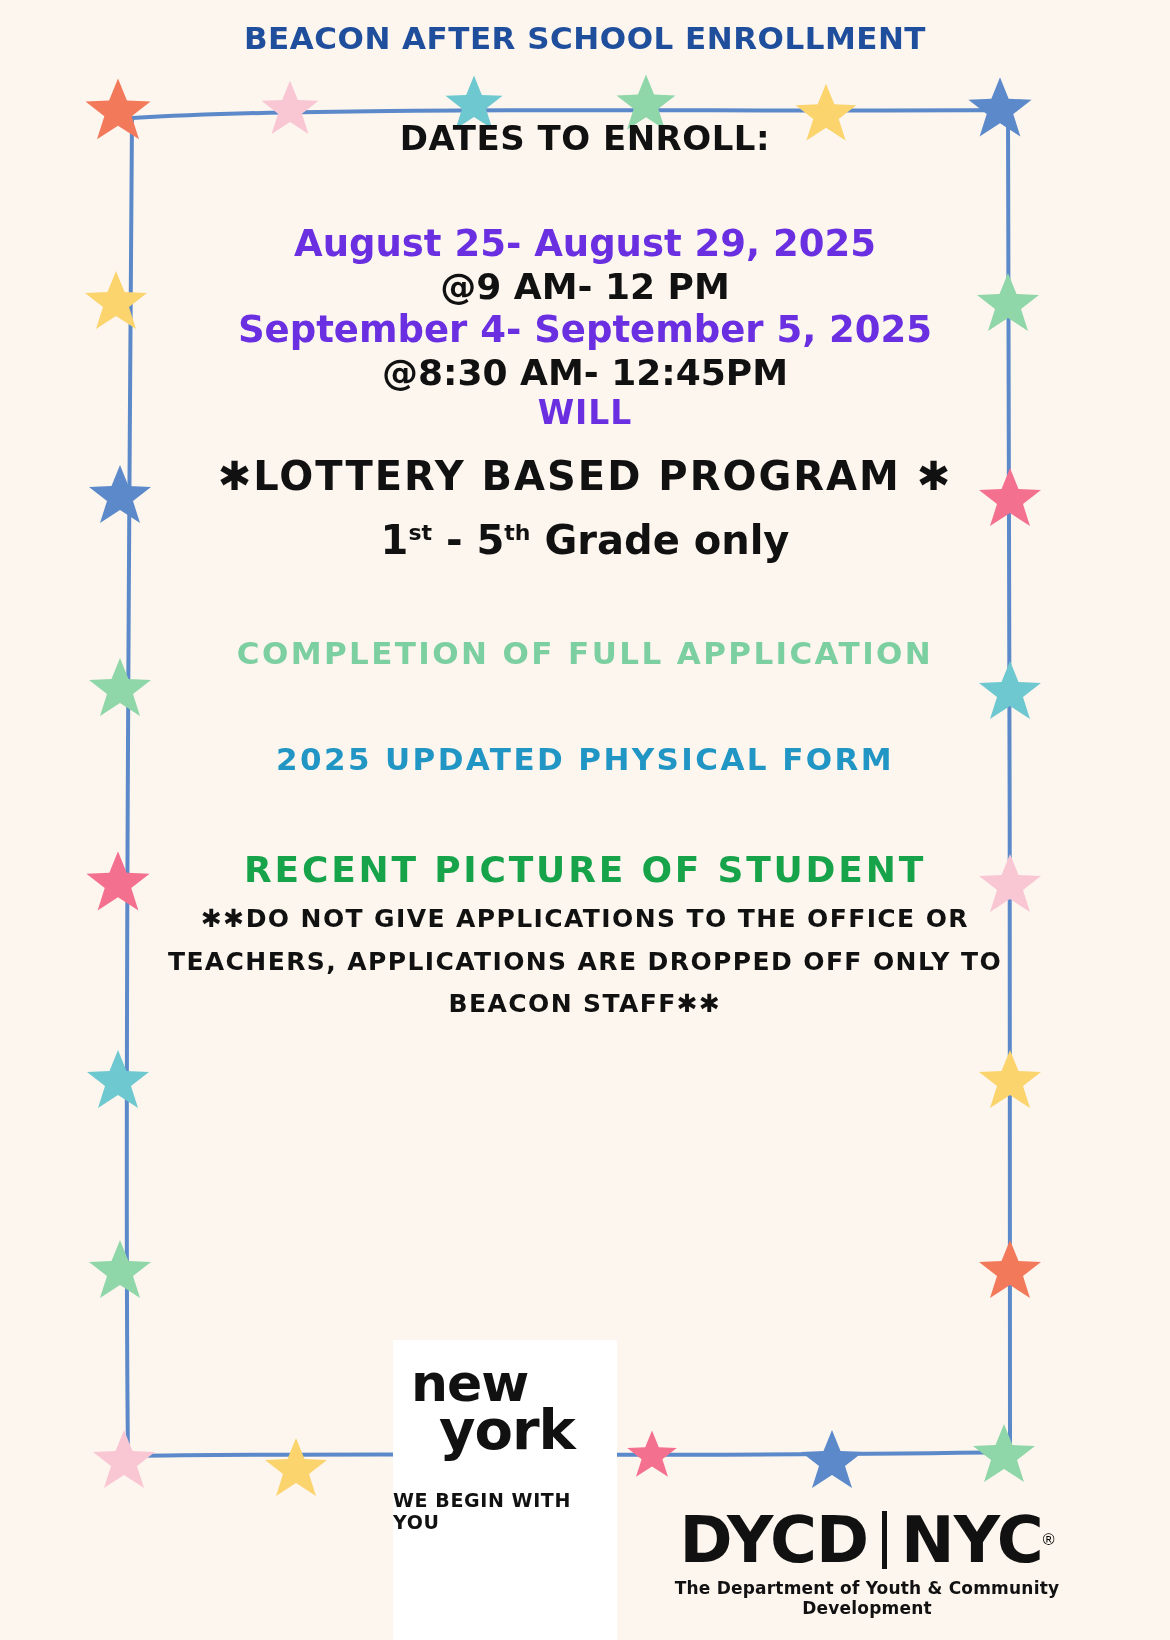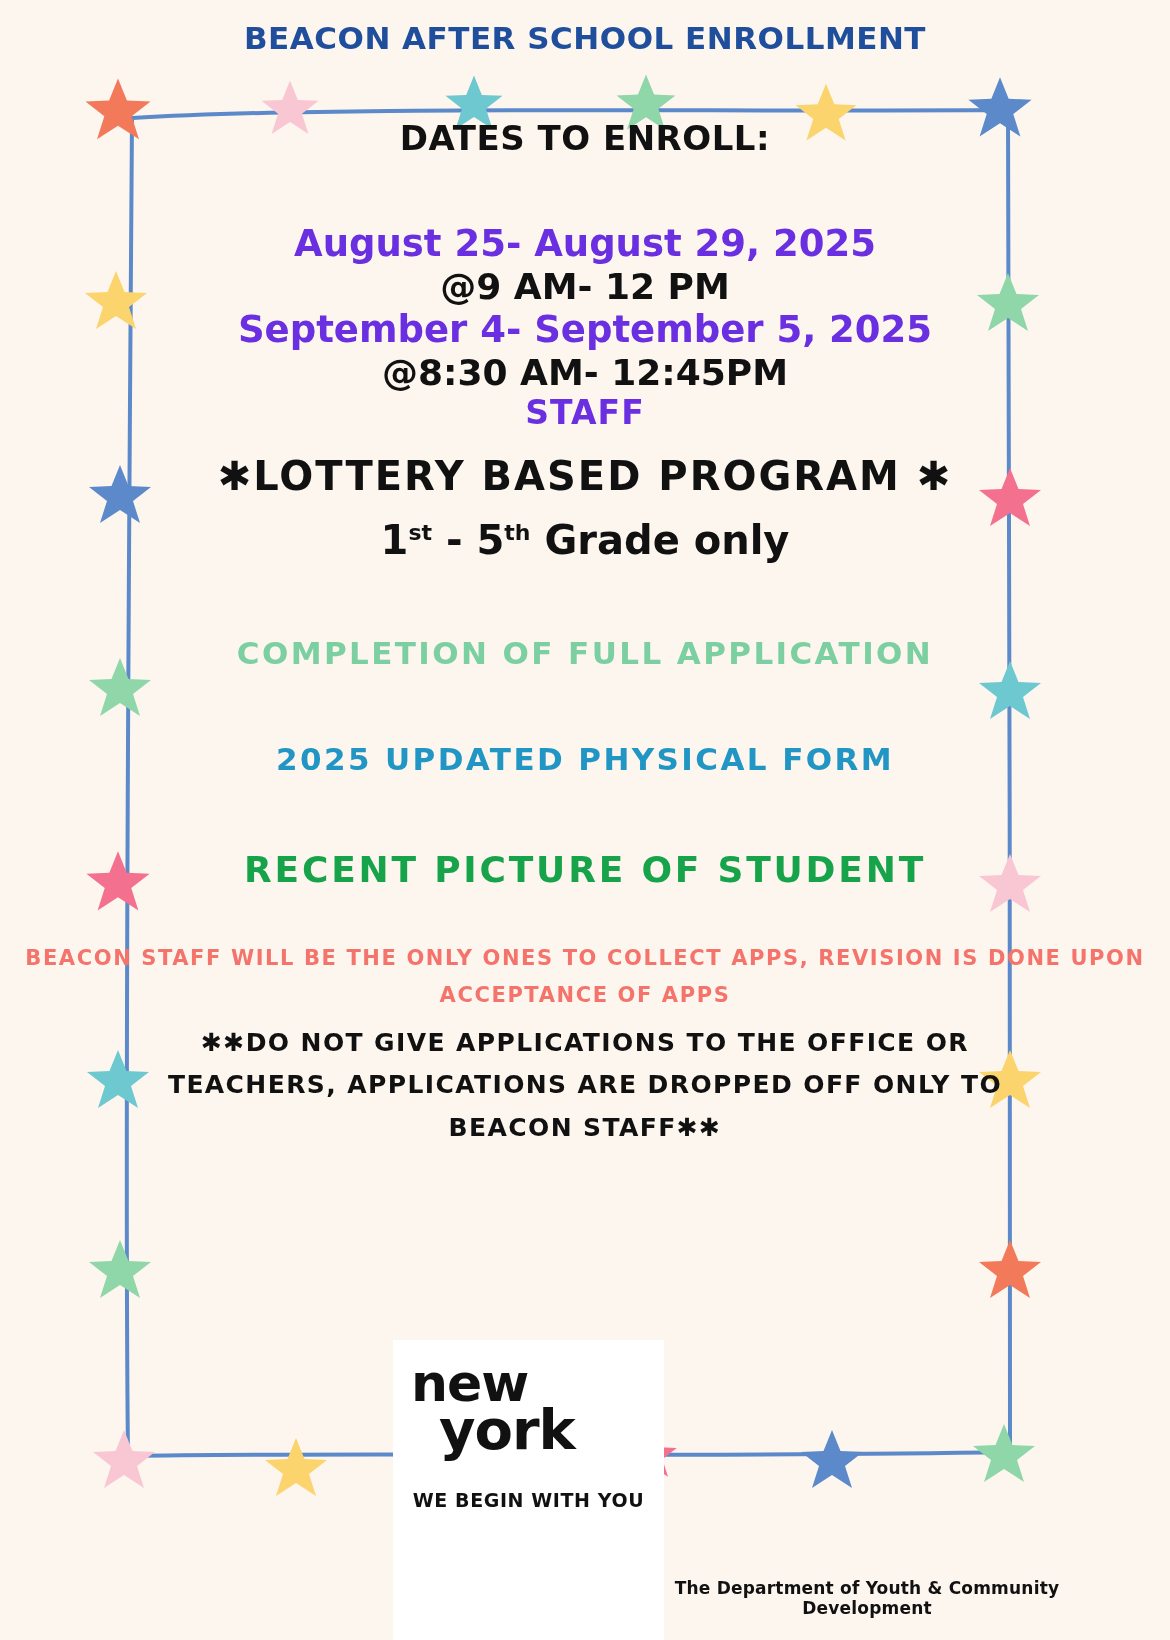--- a/index.html
+++ b/index.html
@@ -142,21 +142,21 @@
     position: absolute;
     left: 0;
     bottom: 0;
     width: 1170px;
     height: 300px;
   }
   #nye-logo {
     position: absolute;
     left: 393px;
     top: 0;
-    width: 271px;
+    width: 224px;
     height: 300px;
     background: #ffffff;
     display: flex;
     flex-direction: column;
     align-items: center;
     justify-content: flex-start;
     padding-top: 22px;
   }
   .nye-word {
     font-family: "DejaVu Sans", sans-serif;
@@ -303,42 +303,47 @@
 
   <div class="title">BEACON AFTER SCHOOL ENROLLMENT</div>
 
   <div class="subtitle">DATES TO ENROLL:</div>
 
   <div class="dates-block">
     <div class="date-line">August 25- August 29, 2025</div>
     <div class="time-line">@9 AM- 12 PM</div>
     <div class="date-line">September 4- September 5, 2025</div>
     <div class="time-line">@8:30 AM- 12:45PM</div>
-    <div class="only-line">STAFF</div>
+    <div class="only-line">WILL</div>
   </div>
 
   <div class="lottery">✱LOTTERY BASED PROGRAM ✱</div>
 
   <div class="grade">
     <span>1</span><sup>st</sup><span> - </span><span>5</span><sup>th</sup><span> Grade only</span>
   </div>
 
   <div class="req req-1">COMPLETION OF FULL APPLICATION</div>
   <div class="req req-2">2025 UPDATED PHYSICAL FORM</div>
   <div class="req req-3">RECENT PICTURE OF STUDENT</div>
 
-  <div class="note-red">BEACON STAFF WILL BE THE ONLY ONES TO COLLECT APPS, REVISION IS DONE UPON ACCEPTANCE OF APPS</div>
 
   <div class="note-black">✱✱DO NOT GIVE APPLICATIONS TO THE OFFICE OR TEACHERS, APPLICATIONS ARE DROPPED OFF ONLY TO BEACON STAFF✱✱</div>
 </div>
 
 <div id="logos">
 
   <div id="nye-logo">
     <div class="nye-word nye-new">new</div>
     <div class="nye-word nye-york">york</div>
     <div class="nye-tag">WE BEGIN WITH YOU</div>
   </div>
 
   <div id="dycd-logo">
+    <div class="dycd-row">
+      <span class="dycd-word">DYCD</span>
+      <span class="dycd-bar"></span>
+      <span class="nyc-word">NYC</span>
+      <span class="reg">®</span>
+    </div>
     <div class="dycd-tag">The Department of Youth &amp; Community Development</div>
   </div>
 </div>
 
 </body></html>

